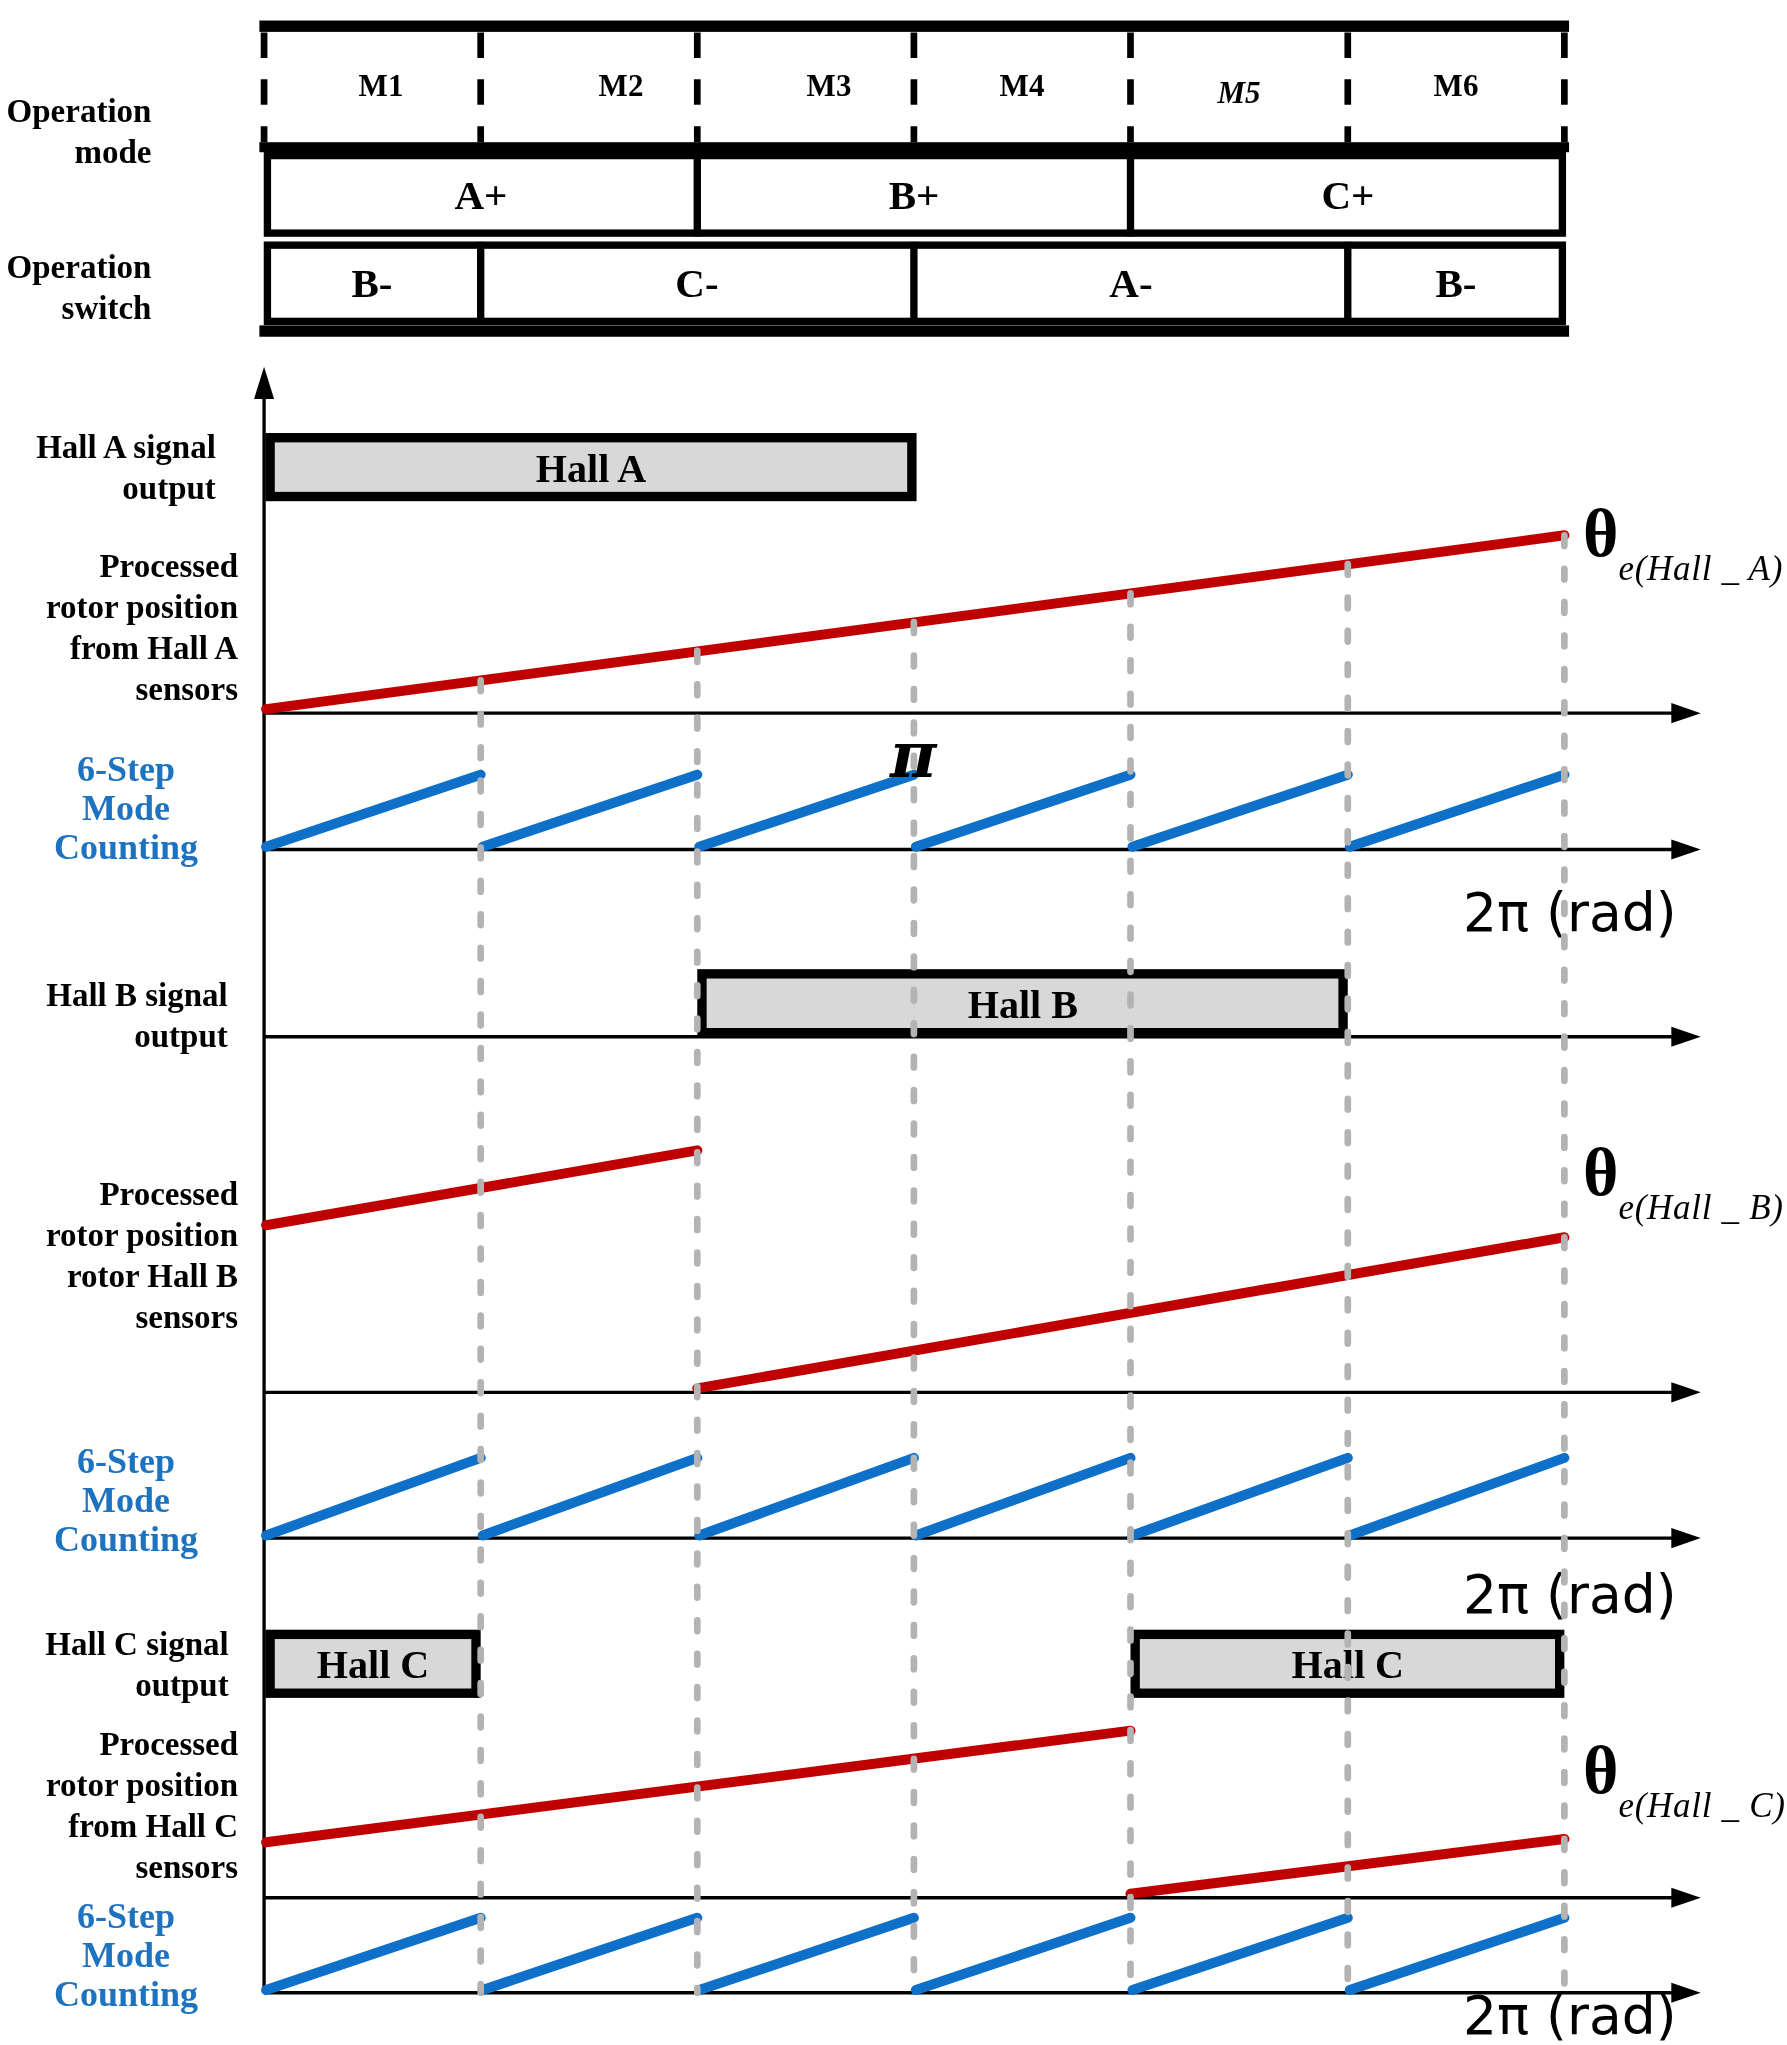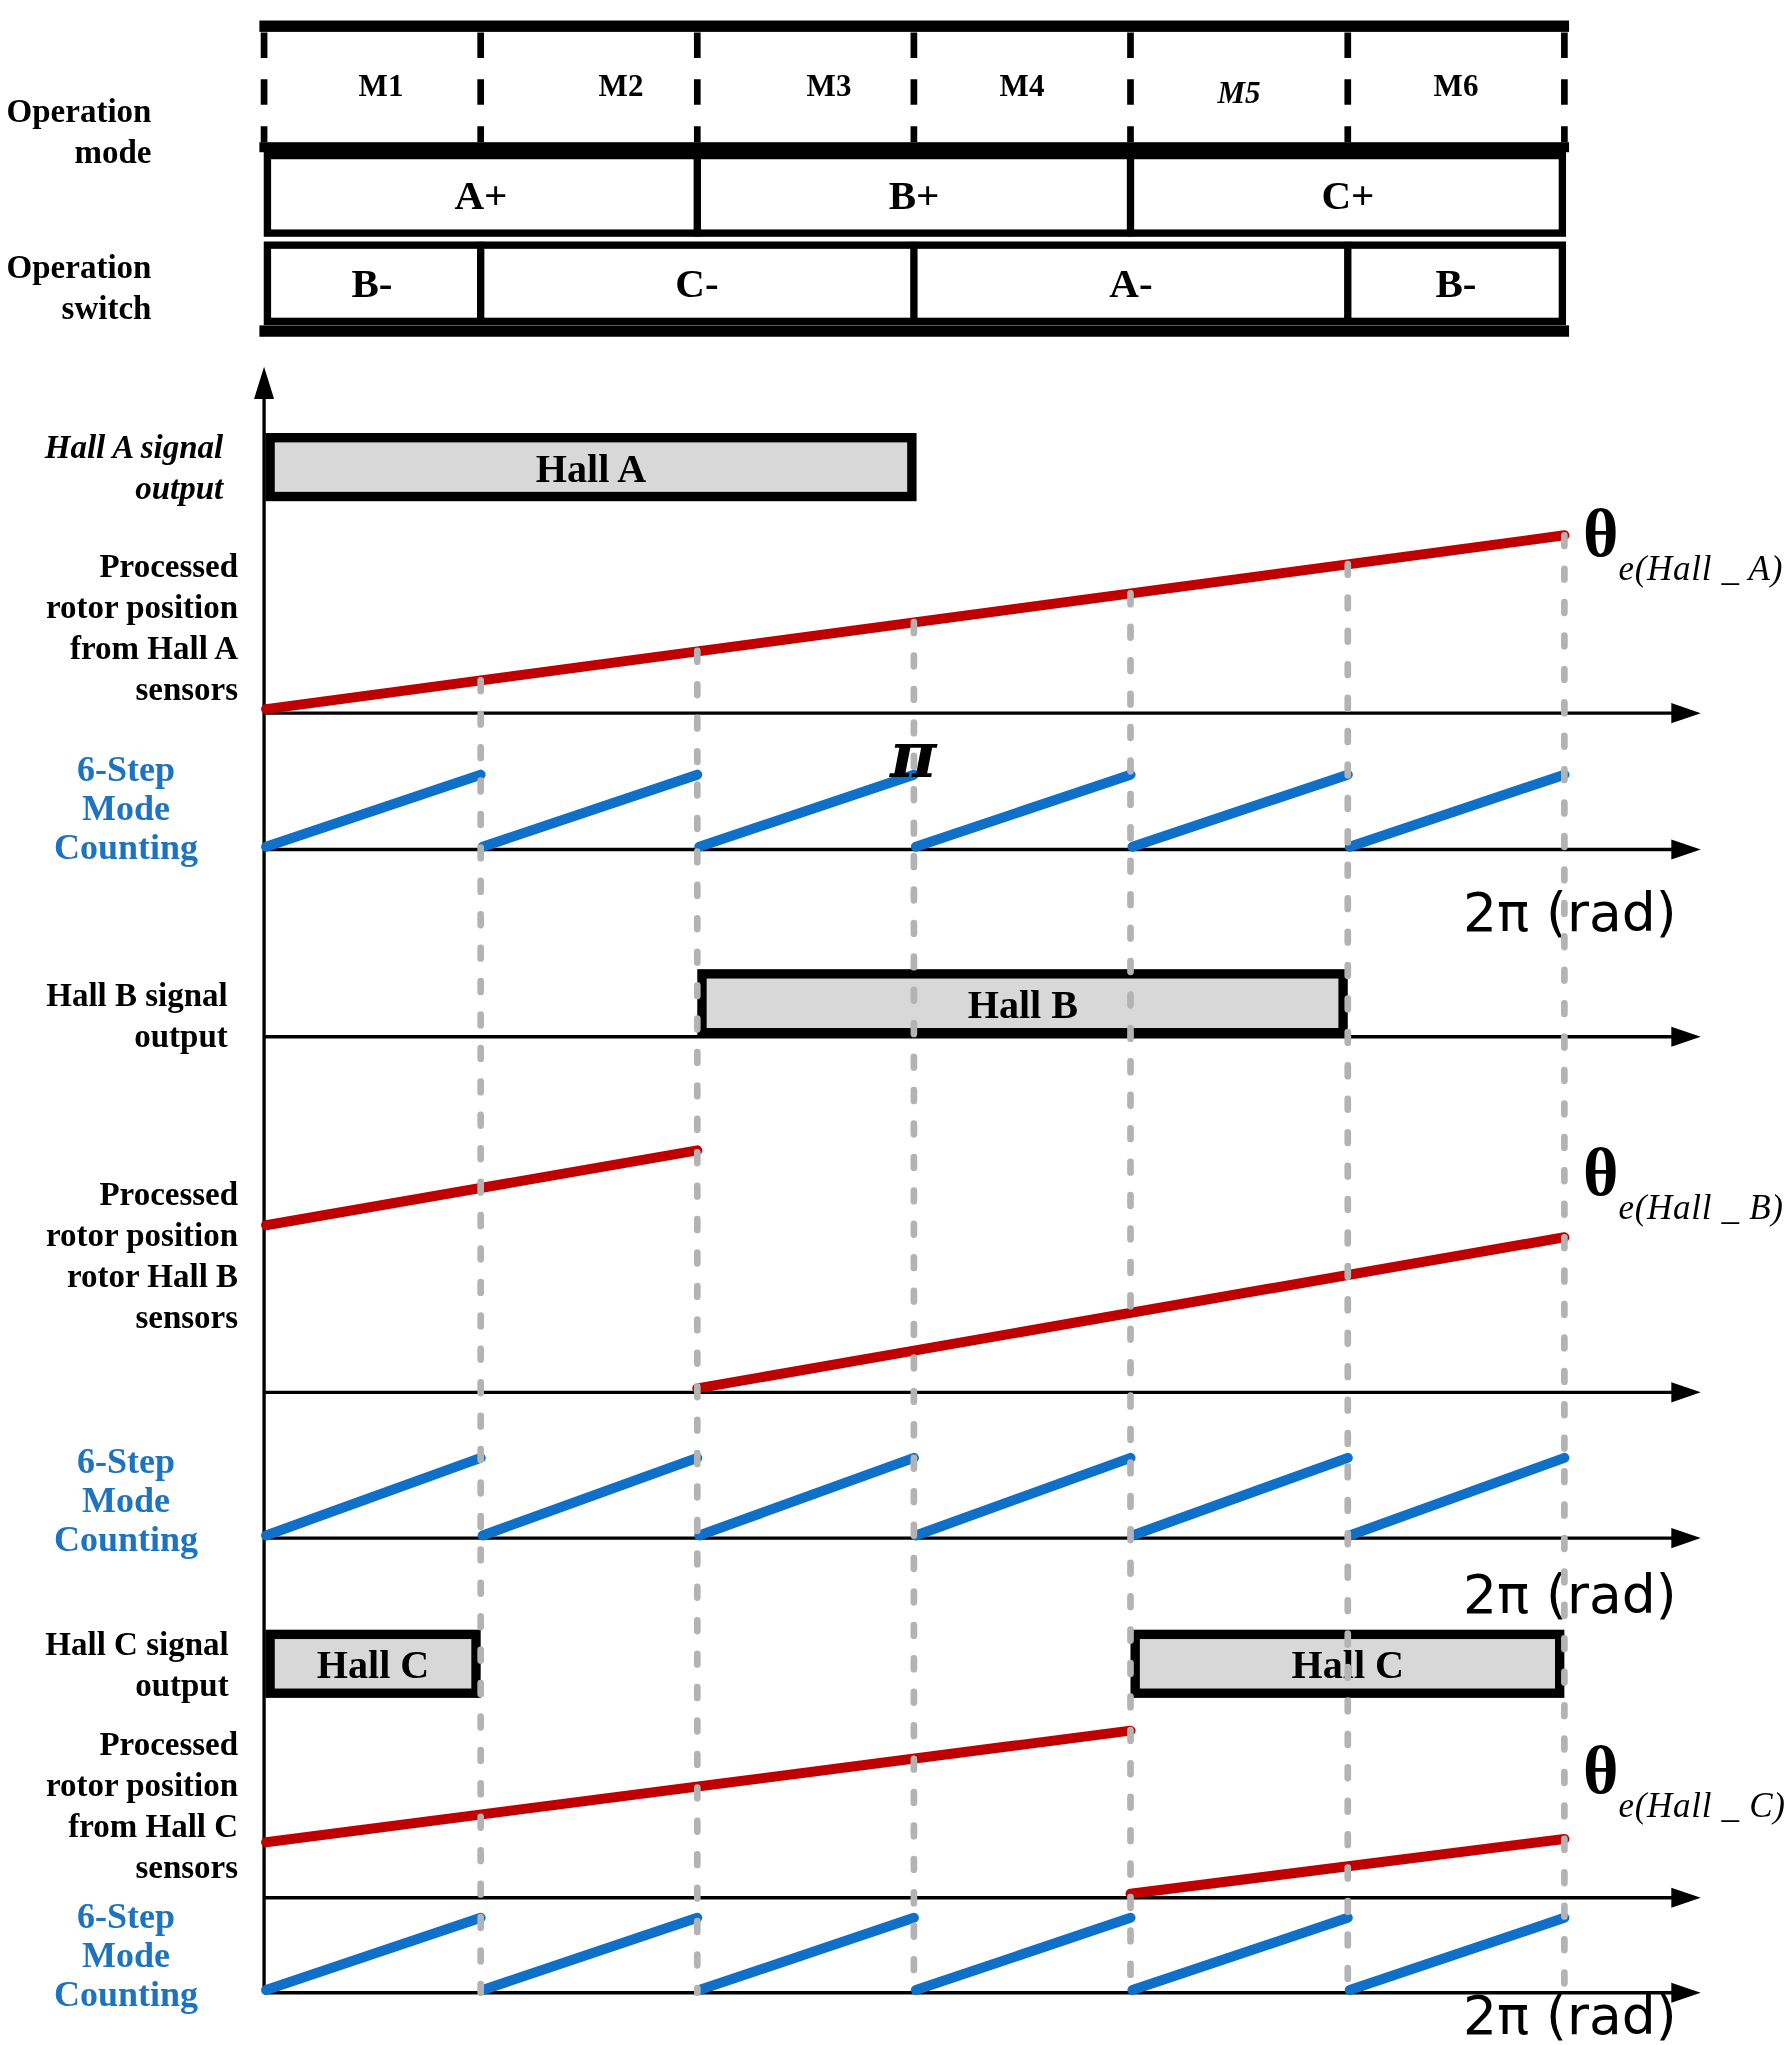--- a/index.html
+++ b/index.html
@@ -154,21 +154,21 @@
 
 <div class="lbl phase" style="left:481px;top:169px;">A+</div>
 <div class="lbl phase" style="left:914px;top:169px;">B+</div>
 <div class="lbl phase" style="left:1348px;top:169px;">C+</div>
 
 <div class="lbl phase" style="left:372px;top:257px;">B-</div>
 <div class="lbl phase" style="left:697px;top:257px;">C-</div>
 <div class="lbl phase" style="left:1131px;top:257px;">A-</div>
 <div class="lbl phase" style="left:1456px;top:257px;">B-</div>
 
-<div class="lbl serif50" style="left:134px;top:427px;font-style:italic;">
+<div class="lbl serif50" style="left:126px;top:427px;">
   <div>Hall A signal</div>
   <div>output</div>
 </div>
 <div class="lbl serif50" style="left:142px;top:546px;">
   <div>Processed</div>
   <div>rotor position</div>
   <div>from Hall A</div>
   <div>sensors</div>
 </div>
 <div class="lbl serif54 blue" style="left:126px;top:750px;">

